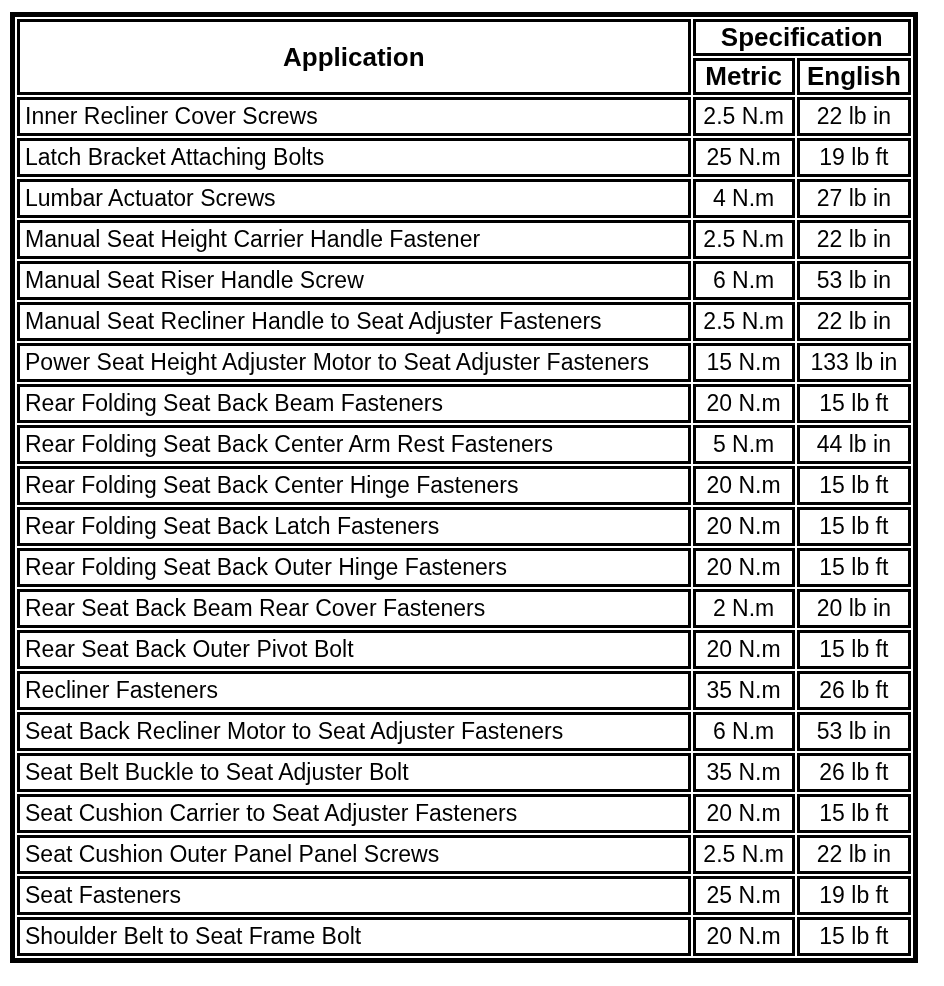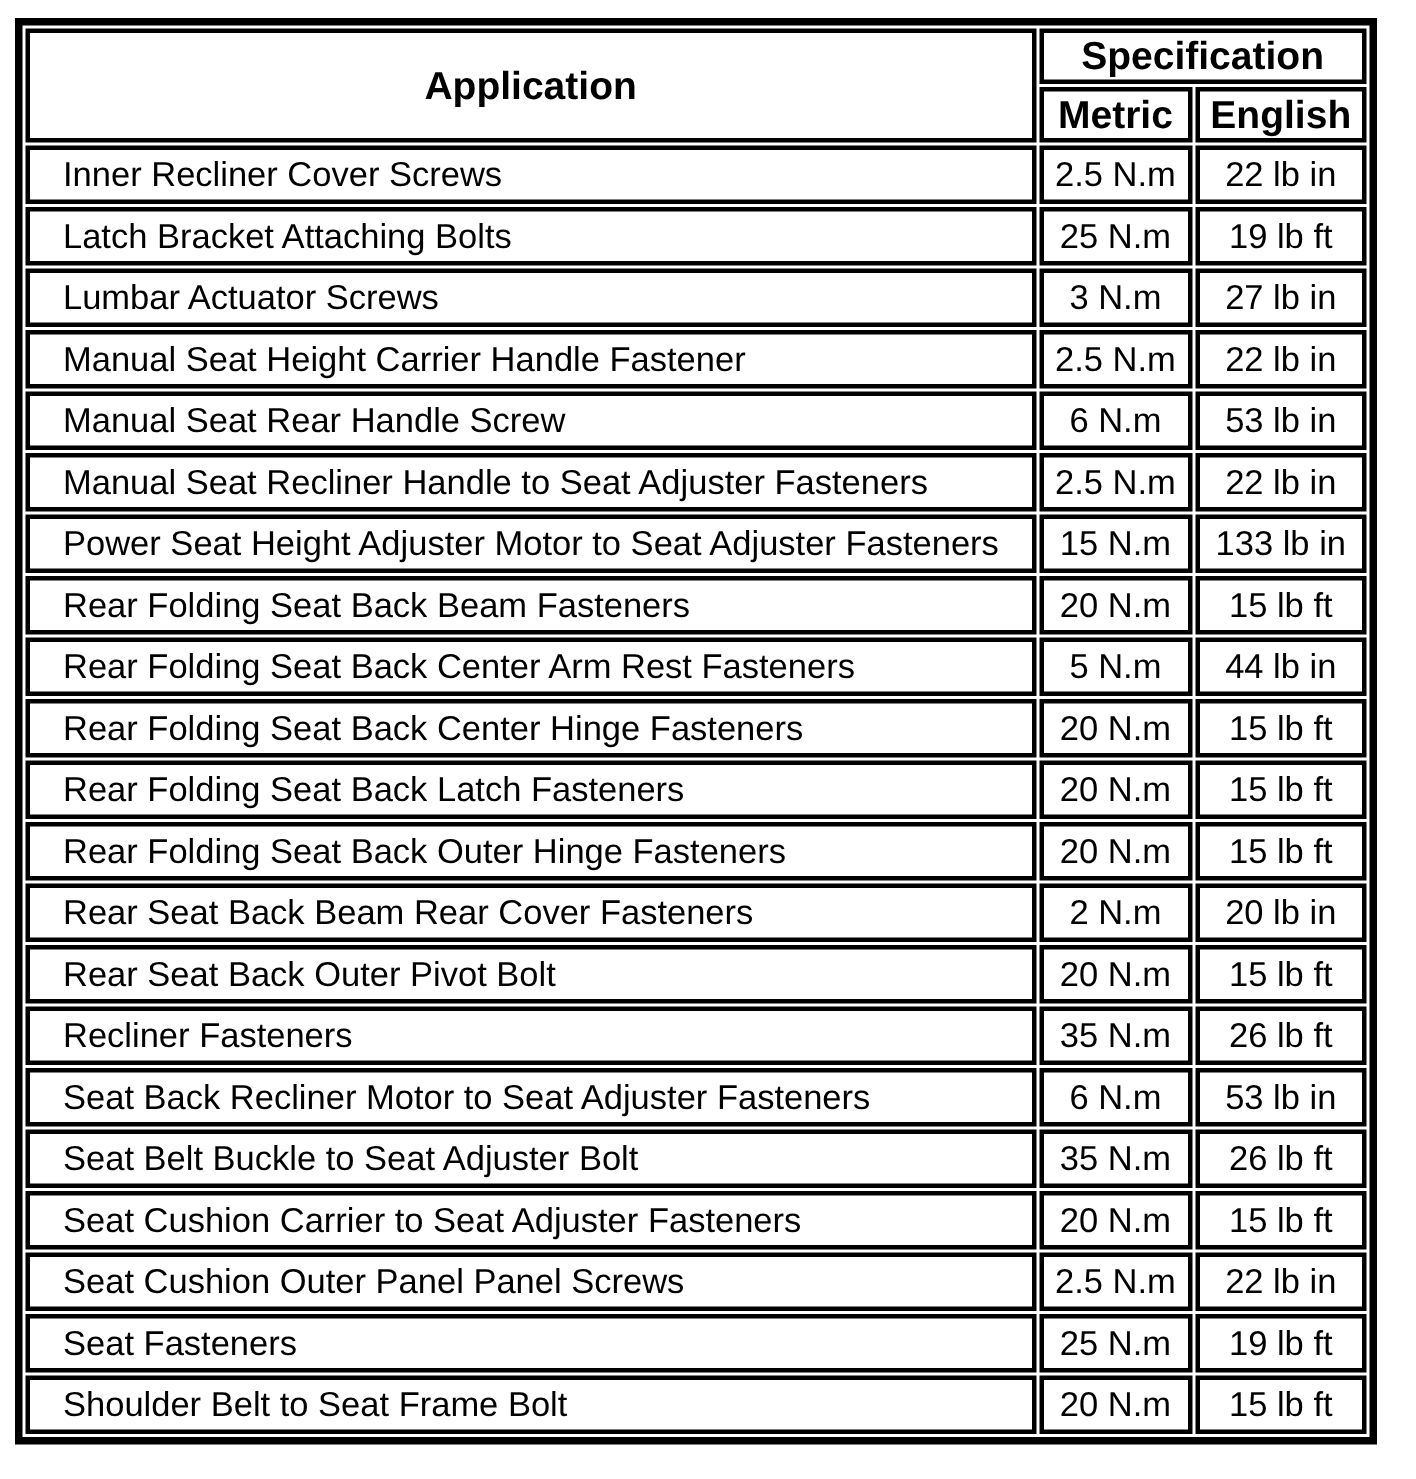--- a/index.html
+++ b/index.html
@@ -39,21 +39,21 @@
   thead th {
     font-weight: bold;
     font-size: 26px;
     text-align: center;
     height: 40px;
   }
   th.spec-h, th.metric-h, th.english-h { height: 24px; }
   tbody td { height: 39px; font-size: 23px; }
   td.app-cell {
     text-align: left;
-    padding-left: 22px;
+    padding-left: 5px;
     padding-right: 2px;
   }
   td.num-cell { text-align: center; }
 </style>
 </head>
 <body>
 
 <div class="page">
   <table class="spec-table">
     <colgroup>
@@ -79,32 +79,32 @@
   </tr>
 
   <tr>
     <td class="app-cell">Latch Bracket Attaching Bolts</td>
     <td class="num-cell">25 N.m</td>
     <td class="num-cell">19 lb ft</td>
   </tr>
 
   <tr>
     <td class="app-cell">Lumbar Actuator Screws</td>
-    <td class="num-cell">3 N.m</td>
+    <td class="num-cell">4 N.m</td>
     <td class="num-cell">27 lb in</td>
   </tr>
 
   <tr>
     <td class="app-cell">Manual Seat Height Carrier Handle Fastener</td>
     <td class="num-cell">2.5 N.m</td>
     <td class="num-cell">22 lb in</td>
   </tr>
 
   <tr>
-    <td class="app-cell">Manual Seat Rear Handle Screw</td>
+    <td class="app-cell">Manual Seat Riser Handle Screw</td>
     <td class="num-cell">6 N.m</td>
     <td class="num-cell">53 lb in</td>
   </tr>
 
   <tr>
     <td class="app-cell">Manual Seat Recliner Handle to Seat Adjuster Fasteners</td>
     <td class="num-cell">2.5 N.m</td>
     <td class="num-cell">22 lb in</td>
   </tr>
 

